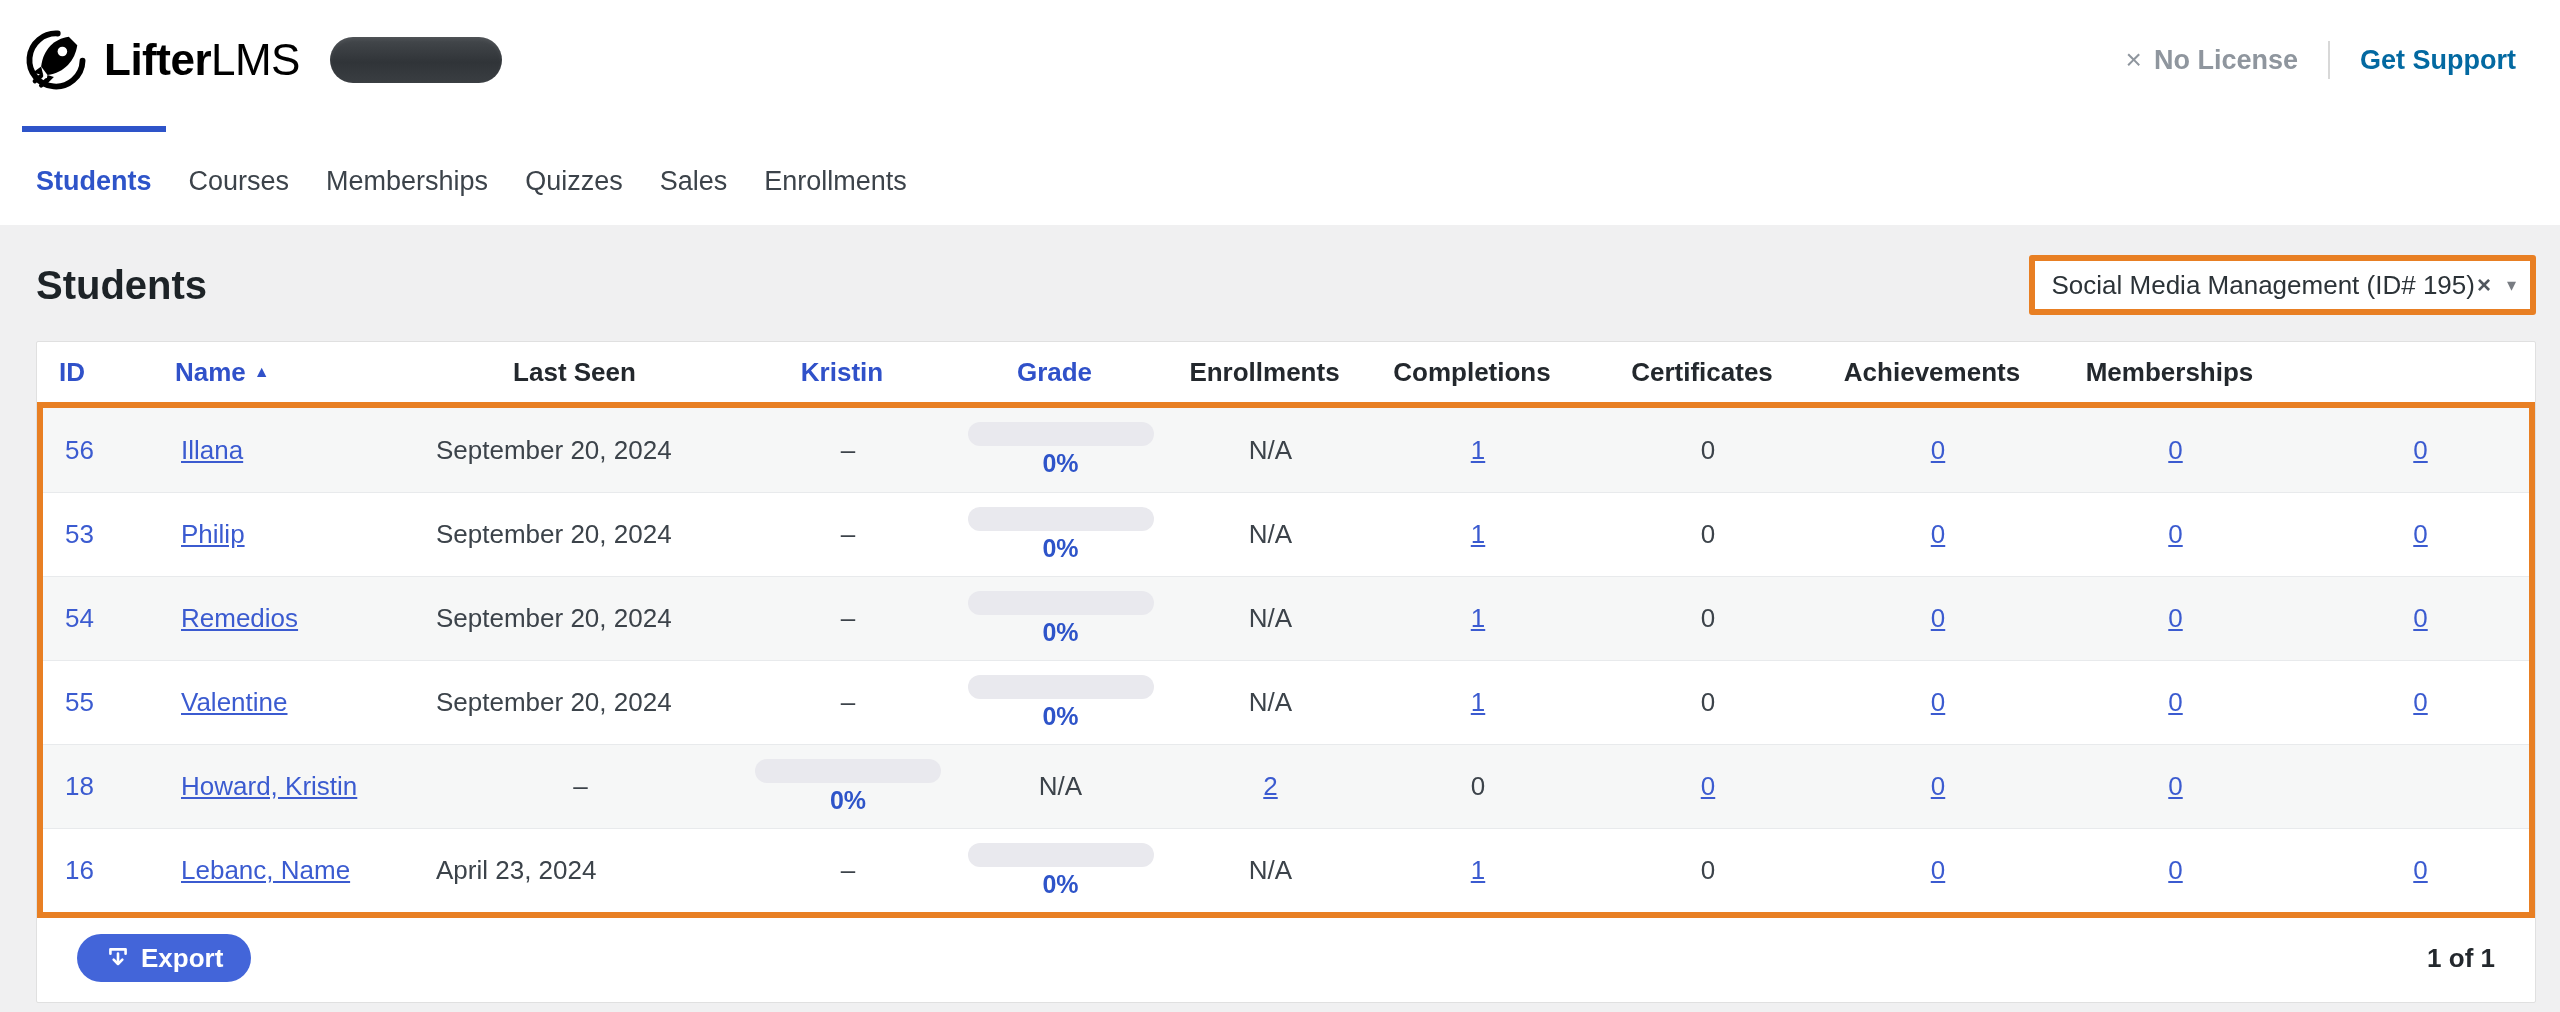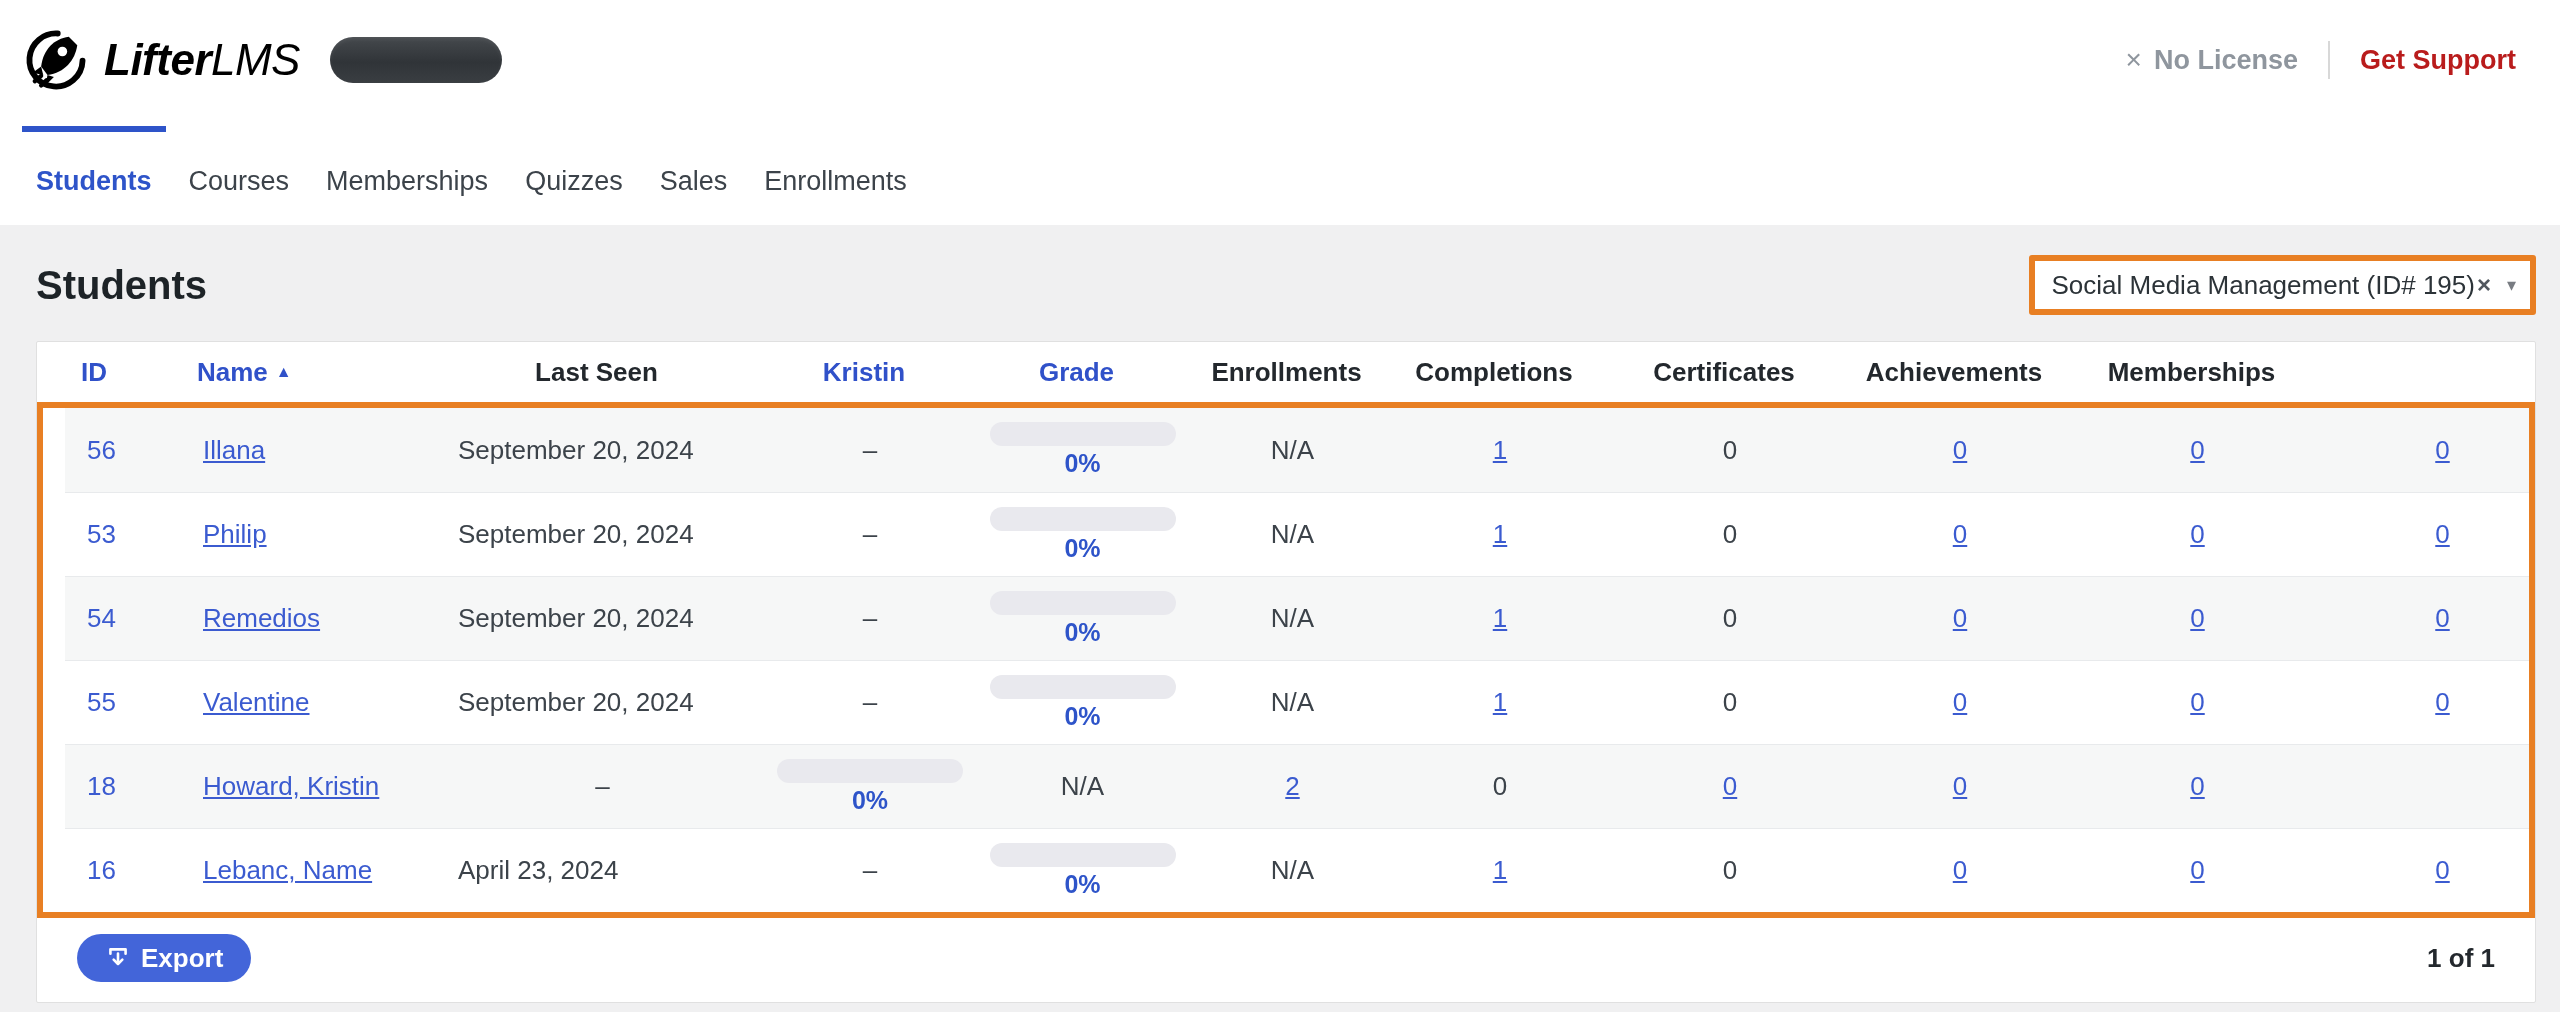--- a/index.html
+++ b/index.html
@@ -2,33 +2,33 @@
 <html><head>
 <meta charset="utf-8">
 <style>
   * { margin:0; padding:0; box-sizing:border-box; }
   html,body { width:2560px; height:1012px; overflow:hidden; }
   body { font-family:"Liberation Sans", sans-serif; background:#f0f0f1; color:#3c434a; }
 
   
   .topbar { background:#fff; height:120px; display:flex; align-items:center;
             justify-content:space-between; padding:0 44px 0 22px; }
-  .brand { display:flex; align-items:center;font-style:italic; }
+  .brand { display:flex; align-items:center; }
   .brand svg { width:68px; height:68px; }
   .brand-text { font-size:44px; margin-left:14px; color:#000; letter-spacing:-.5px; }
   .brand-text .lifter { font-weight:700; }
   .brand-text .lms { font-weight:400; }
   .redacted-pill { width:172px; height:46px; border-radius:23px; margin-left:30px;
                    background:linear-gradient(180deg,#45494d 0%,#303438 55%,#3a3e42 100%);
                    box-shadow:inset 0 2px 4px rgba(255,255,255,.08); }
   .topbar-right { display:flex; align-items:center; font-size:27px; font-weight:700; }
   .license { color:#8f969e; display:flex; align-items:center; gap:12px; }
   .license .x-glyph { font-weight:400; font-size:28px; }
   .tb-divider { width:2px; height:38px; background:#d8d8d8; margin:0 30px; }
-  .support { color:#b91c1c; text-decoration:none; cursor:pointer; }
+  .support { color:#0369a1; text-decoration:none; cursor:pointer; }
 
   
   .tabs { background:#fff; display:flex; gap:37px; padding:46px 0 28px 36px; }
   .tab { position:relative; font-size:27px; color:#3c434a; text-decoration:none; cursor:pointer; }
   .tab.active { color:#2e54c9; font-weight:700; }
   .tab.active::before { content:""; position:absolute; left:-14px; right:-14px; top:-40px;
                         height:6px; background:#2e54c9; }
 
   
   .content { padding:0 24px 0 36px; }
@@ -42,21 +42,21 @@
   .filter-select .chip-x { font-weight:700; font-size:24px; color:#50575e; margin-left:2px; }
   .filter-select .caret { font-size:18px; color:#787c82; margin-left:16px; }
   .search-input { width:552px; height:50px; border:2px solid #b4b9be; border-radius:8px;
                   font-size:26px; padding:0 18px; color:#2c3338; background:#fff;
                   font-family:"Liberation Sans", sans-serif; }
   .search-input::placeholder { color:#8c9196; }
 
   
   .card { background:#fff; border:1px solid #e0e0e0; border-radius:2px; }
   .cols { display:grid; align-items:center;
-          grid-template-columns:110px 255px 345px 190px 235px 185px 230px 230px 230px 245px 245px;margin-left:22px; }
+          grid-template-columns:110px 255px 345px 190px 235px 185px 230px 230px 230px 245px 245px; }
   .thead { height:60px; font-size:26px; font-weight:700; color:#23282d; }
   .th { display:flex; align-items:center; cursor:default; }
   .th.sortable { color:#3051c9; cursor:pointer; }
   .th, .cell { justify-content:center; text-align:center; }
   .th.a-left, .cell.a-left { justify-content:flex-start; text-align:left; }
   .c-id { padding-left:22px; }
   .c-name, .c-regdate { padding-left:28px; }
   .sort-arrow { font-size:16px; margin-left:8px; display:none; }
   .th.sorted-asc .sort-arrow { display:inline; }
 

